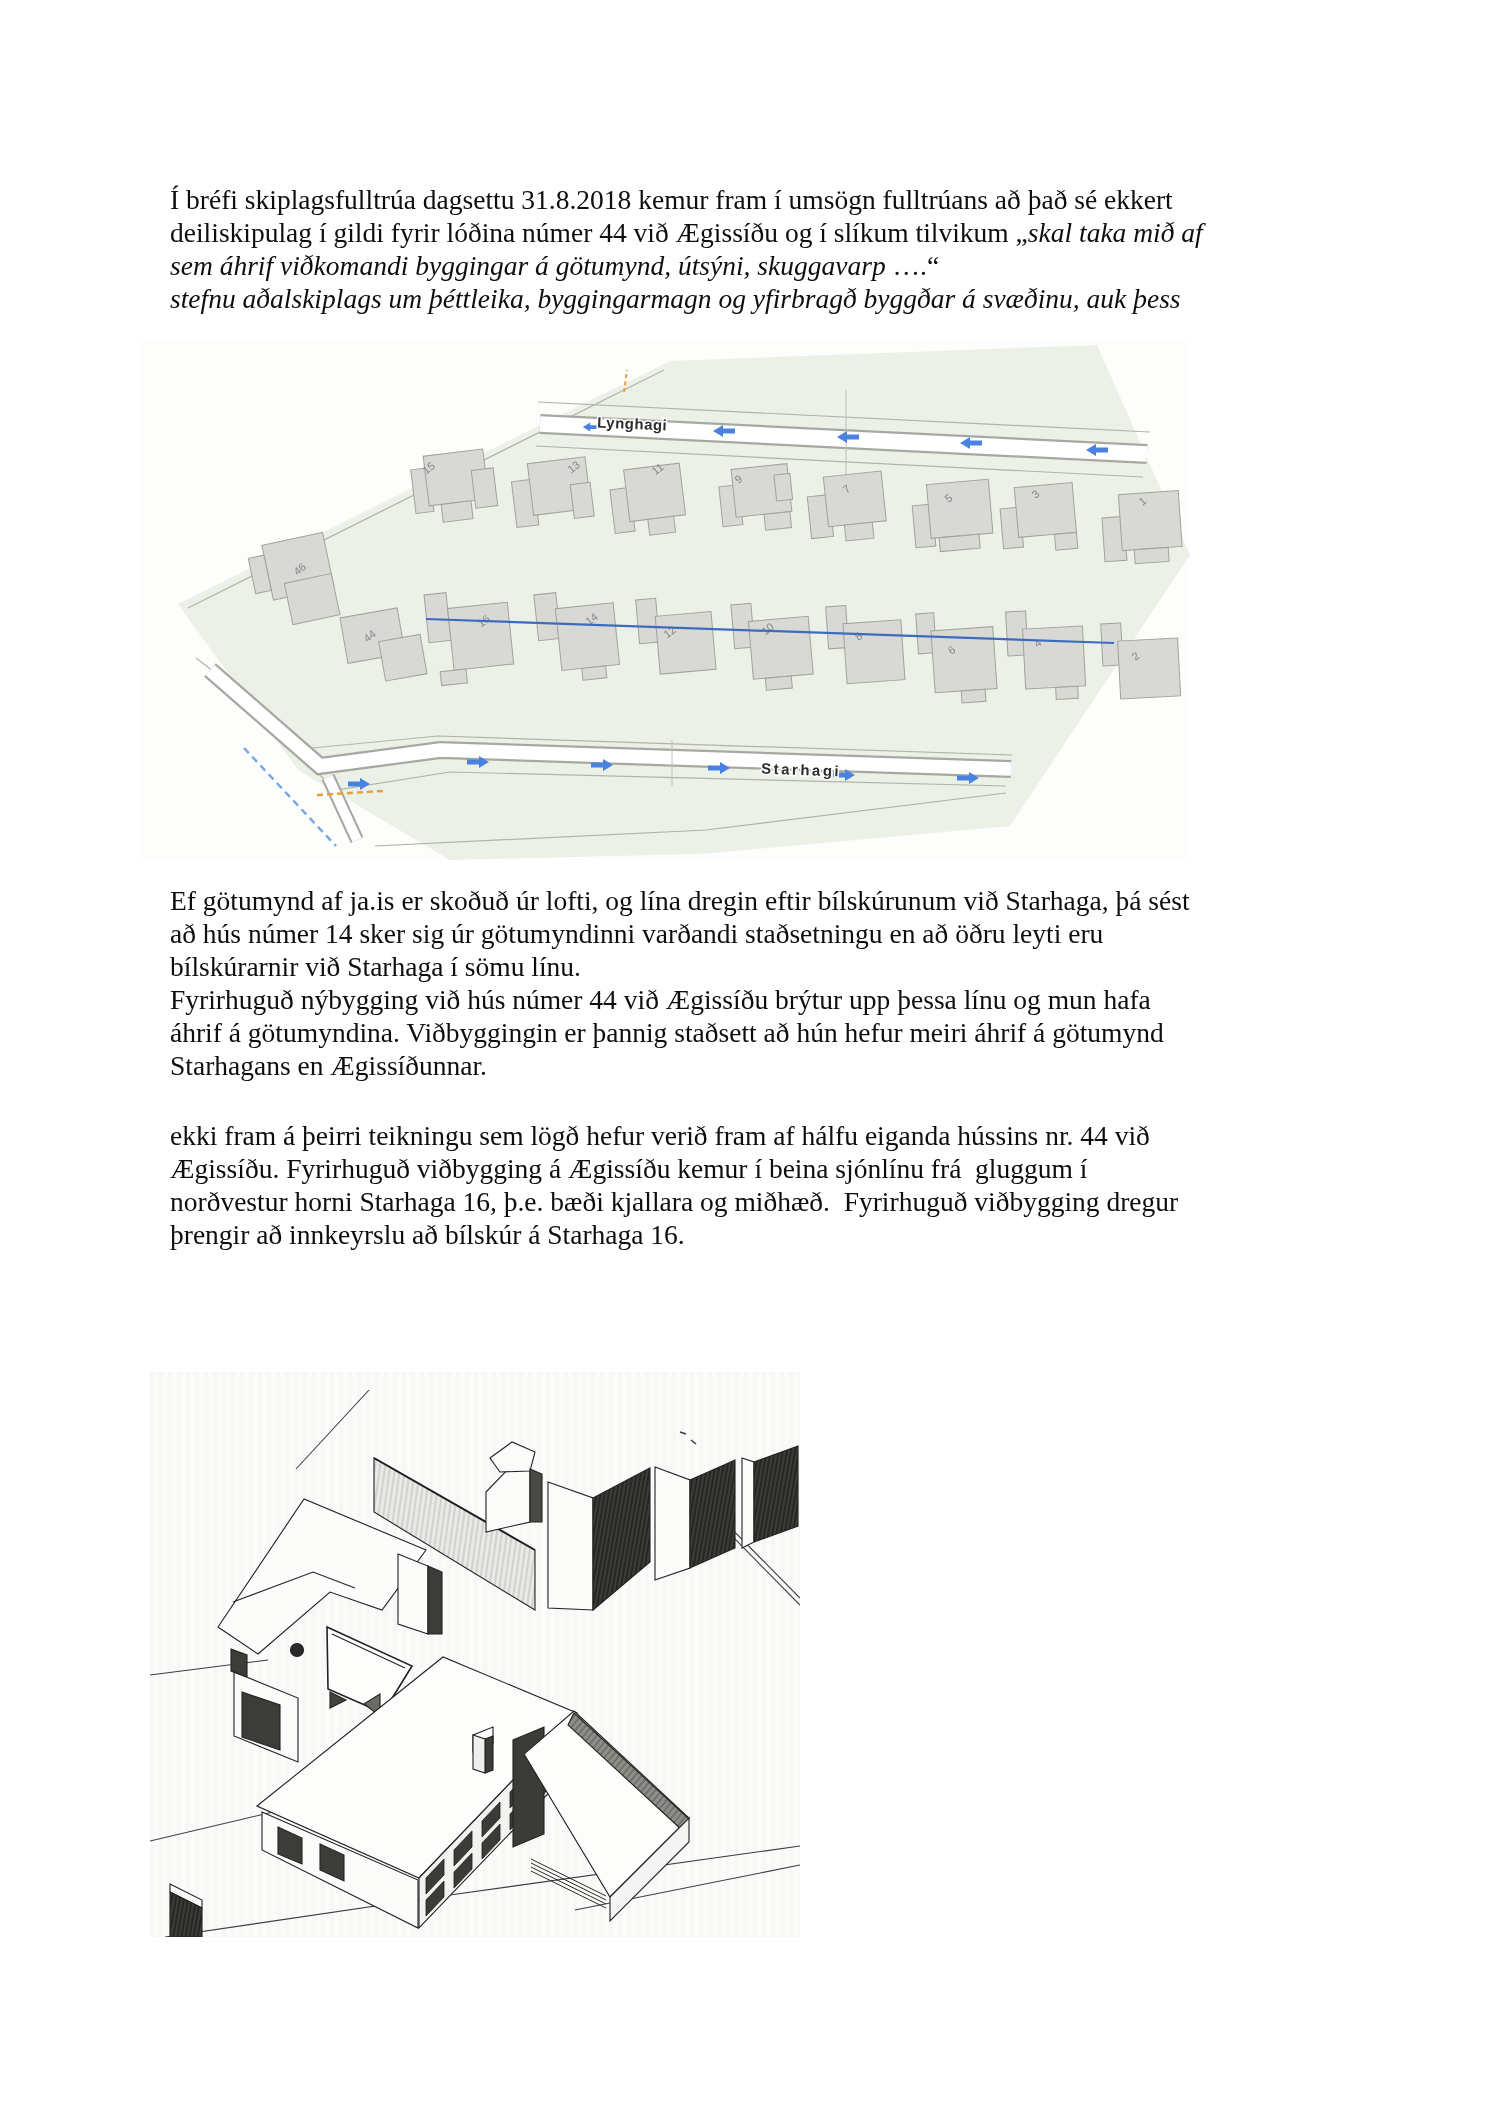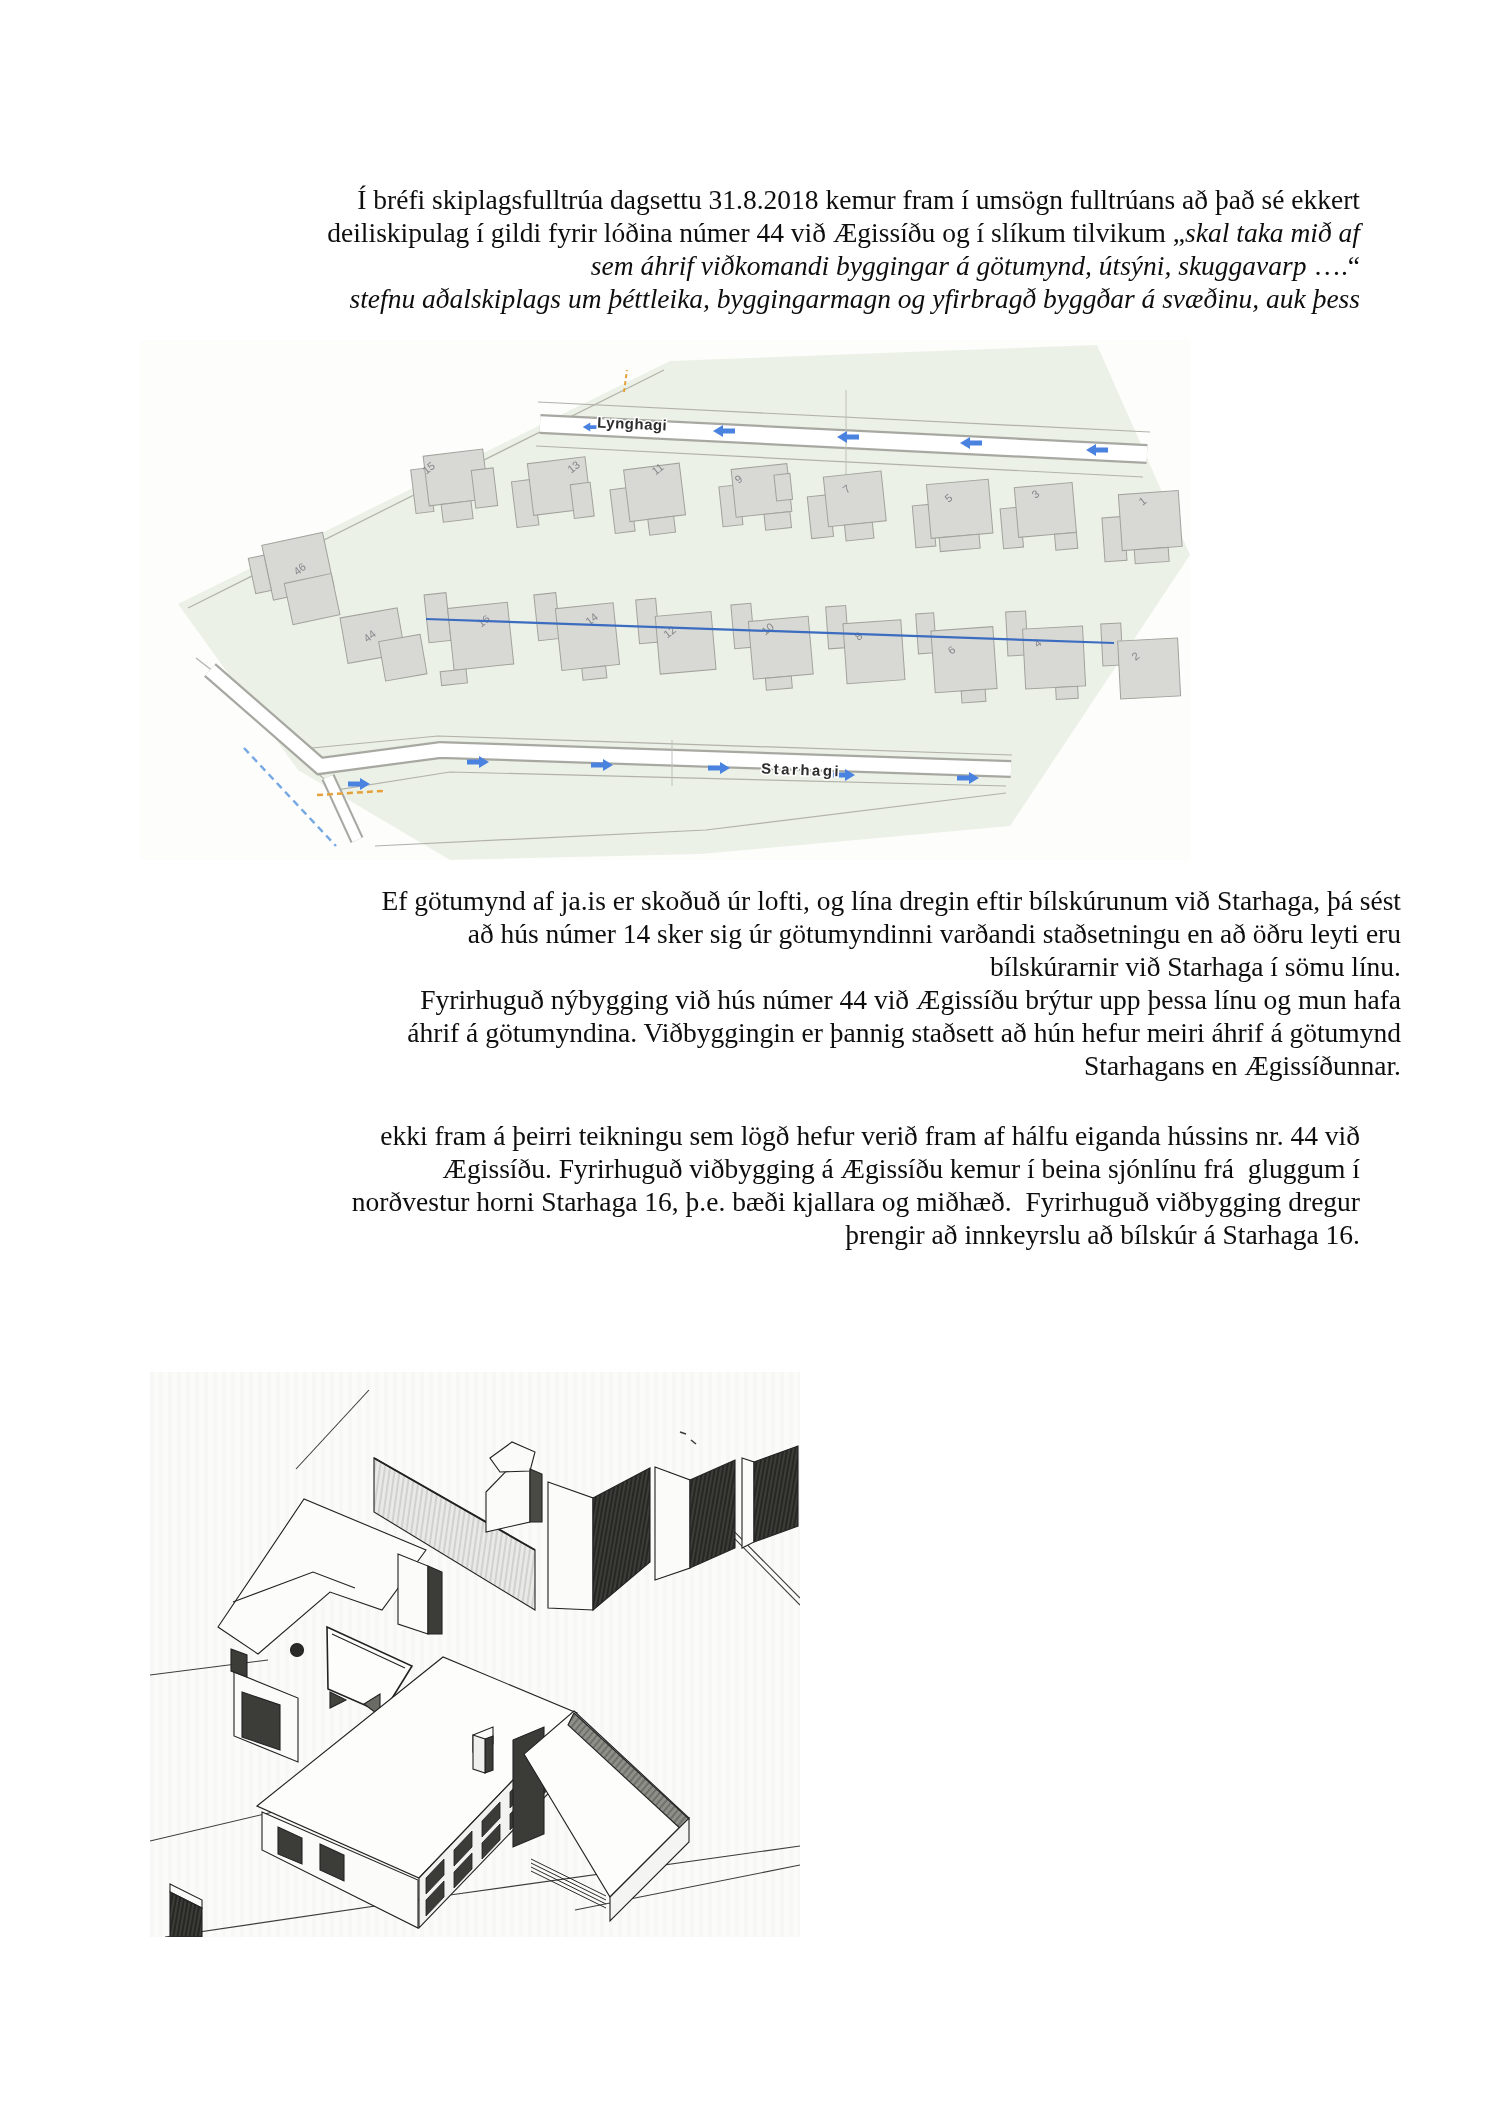--- a/index.html
+++ b/index.html
@@ -1,17 +1,17 @@
 <!DOCTYPE html>
 <html><head>
 <meta charset="utf-8">
 <style>
   html,body{margin:0;padding:0;background:#ffffff;}
   #page{position:relative;width:1500px;height:2122px;background:#ffffff;overflow:hidden;
-        font-family:"Liberation Serif", serif;color:#0e0e0e;text-align:right;}
+        font-family:"Liberation Serif", serif;color:#0e0e0e;}
   .tblock{position:absolute;left:170px;width:1190px;}
   .tline{white-space:pre;font-size:27.5px;line-height:33px;height:33px;
          font-family:"Liberation Serif", serif;color:#0e0e0e;}
   .tline em{}
   #map-figure{position:absolute;left:140px;top:340px;width:1050px;height:520px;background:#fdfdfc;}
   #render3d-figure{position:absolute;left:150px;top:1372px;width:650px;height:565px;
       background:repeating-linear-gradient(90deg,#f7f7f6 0 4px,#fbfbfa 4px 9px);}
   svg{display:block;}
   .bnum{font-family:"Liberation Sans", sans-serif;font-size:11px;fill:#84858a;}
   .street{font-family:"Liberation Sans", sans-serif;font-weight:bold;font-size:15px;fill:#2d2d2d;
@@ -23,21 +23,21 @@
 
 <div id="page">
 
   <div id="text-layer">
       <div class="tblock" style="top: 183px;">
         <div class="tline"><span>Í bréfi skiplagsfulltrúa dagsettu 31.8.2018 kemur fram í umsögn fulltrúans að það sé ekkert</span></div>
         <div class="tline"><span>deiliskipulag í gildi fyrir lóðina númer 44 við Ægissíðu og í slíkum tilvikum „</span><em>skal taka mið af</em></div>
         <div class="tline"><em>sem áhrif viðkomandi byggingar á götumynd, útsýni, skuggavarp </em><span>….“</span></div>
         <div class="tline"><em>stefnu aðalskiplags um þéttleika, byggingarmagn og yfirbragð byggðar á svæðinu, auk þess</em></div>
       </div>
-      <div class="tblock" style="top: 884px; margin-left: 41px;">
+      <div class="tblock" style="top: 884px;">
         <div class="tline"><span>Ef götumynd af ja.is er skoðuð úr lofti, og lína dregin eftir bílskúrunum við Starhaga, þá sést</span></div>
         <div class="tline"><span>að hús númer 14 sker sig úr götumyndinni varðandi staðsetningu en að öðru leyti eru</span></div>
         <div class="tline"><span>bílskúrarnir við Starhaga í sömu línu.</span></div>
         <div class="tline"><span>Fyrirhuguð nýbygging við hús númer 44 við Ægissíðu brýtur upp þessa línu og mun hafa</span></div>
         <div class="tline"><span>áhrif á götumyndina. Viðbyggingin er þannig staðsett að hún hefur meiri áhrif á götumynd</span></div>
         <div class="tline"><span>Starhagans en Ægissíðunnar.</span></div>
       </div>
       <div class="tblock" style="top: 1119px;">
         <div class="tline"><span>ekki fram á þeirri teikningu sem lögð hefur verið fram af hálfu eiganda hússins nr. 44 við</span></div>
         <div class="tline"><span>Ægissíðu. Fyrirhuguð viðbygging á Ægissíðu kemur í beina sjónlínu frá  gluggum í</span></div>

